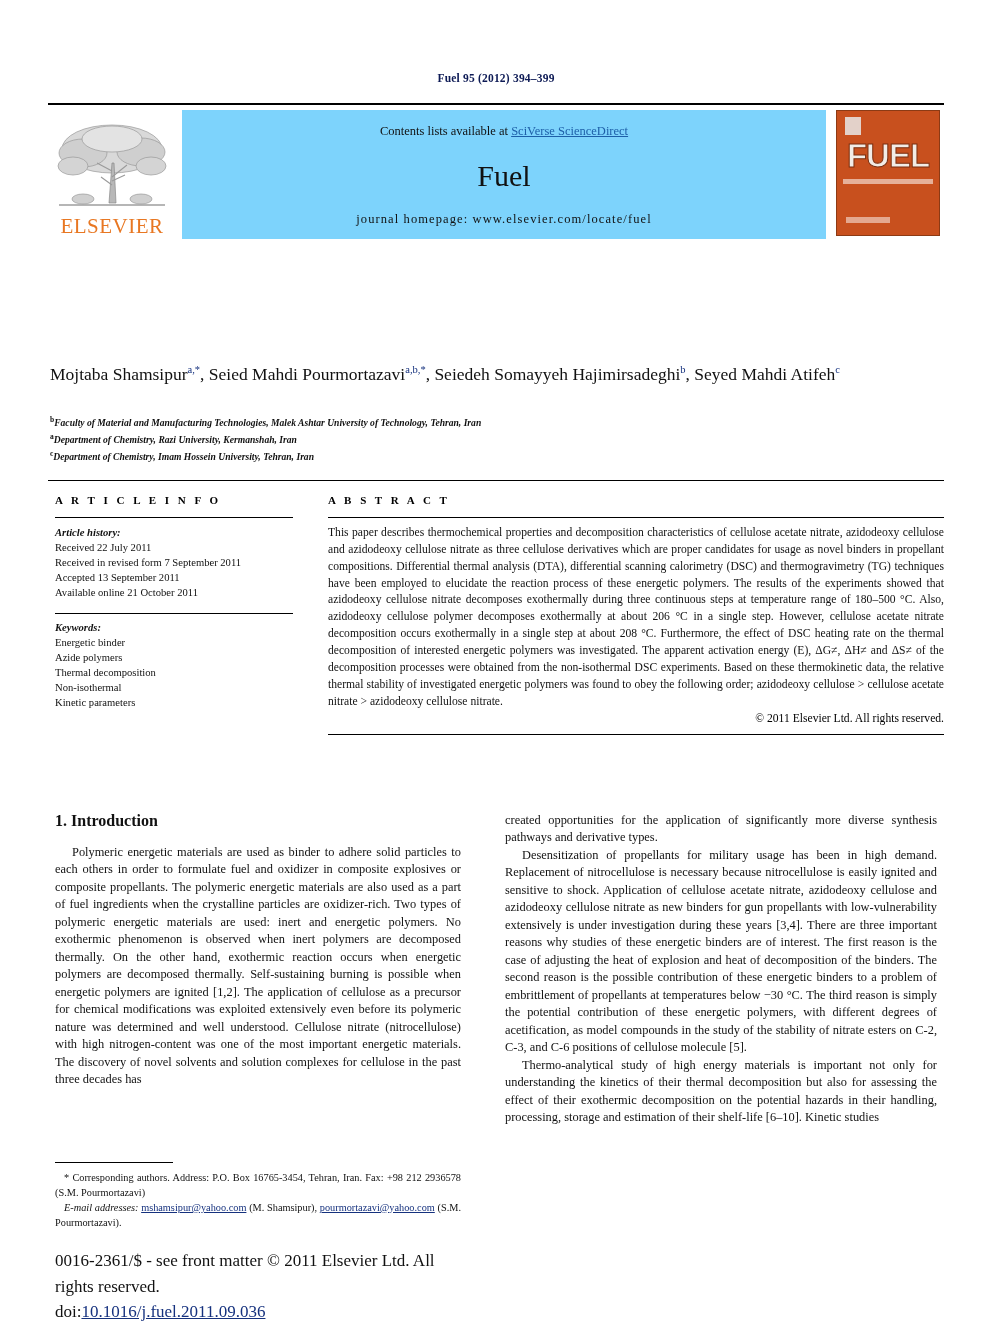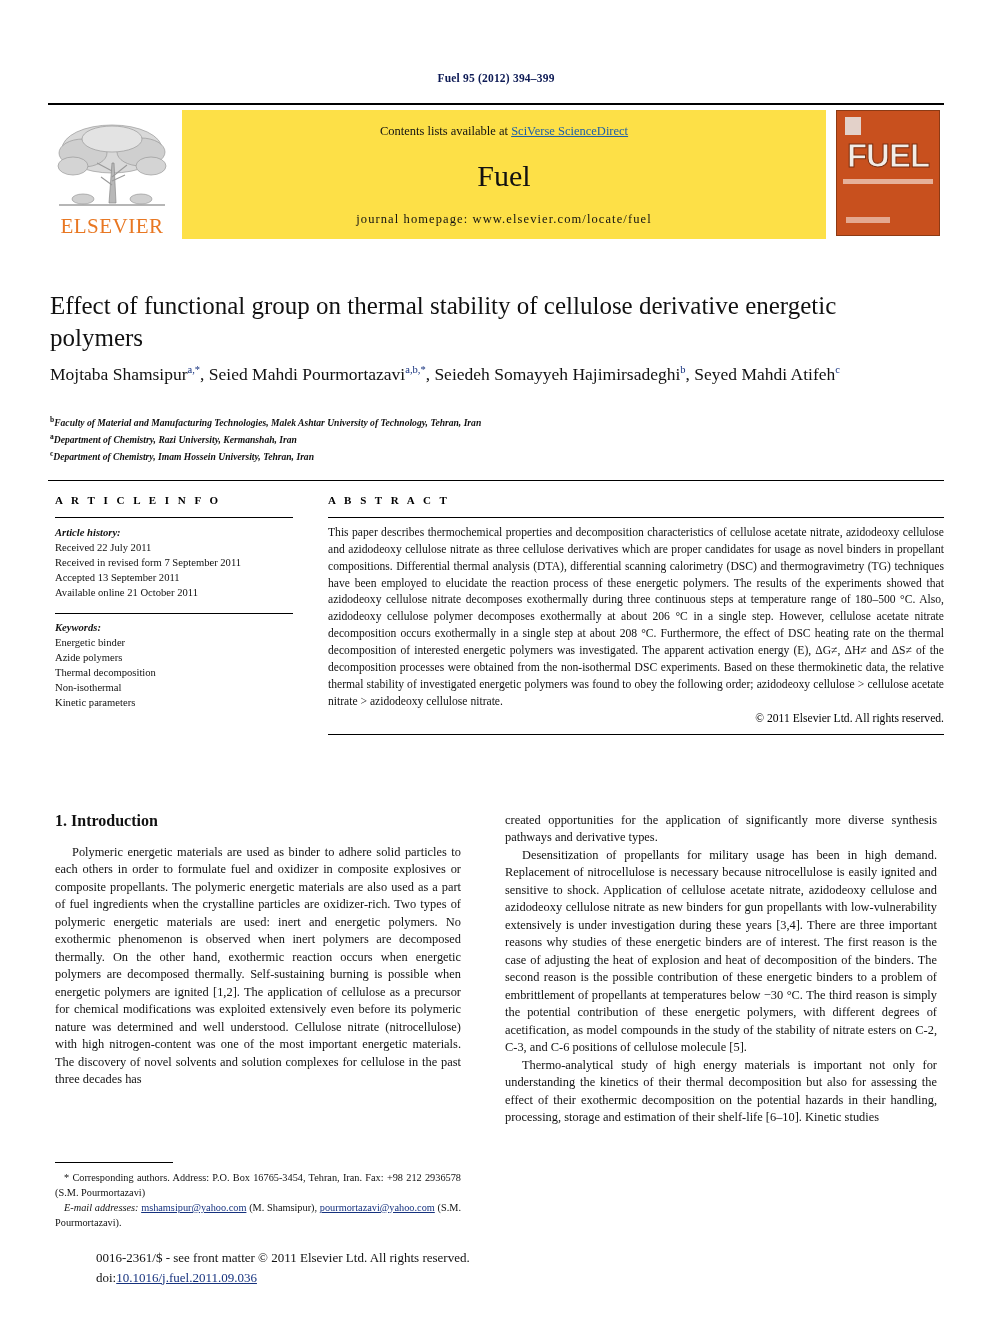--- a/index.html
+++ b/index.html
@@ -68,21 +68,21 @@
   .elsevier-word {
     font-family: "Liberation Serif", serif;
     font-size: 21px;
     letter-spacing: 0.5px;
     color: #E87722;
     line-height: 1;
     margin-top: 1px;
   }
   .banner-center {
     flex: 1 1 auto;
-    background: #fde047;
+    background: #7dd3fc;
     margin-left: 6px;
     margin-right: 6px;
     display: flex;
     flex-direction: column;
     align-items: center;
     justify-content: space-between;
     padding: 14px 10px 12px 10px;
     box-sizing: border-box;
   }
   .contents-line {
@@ -300,24 +300,23 @@
     margin: 0;
   }
   .fn-star { text-indent: 9px; }
   .fn .email { color: #15317E; }
   .fn .ital { font-style: italic; font-weight: normal; }
   .issn {
     position: absolute;
     left: 55px;
     top: 1248px;
     width: 420px;
-    font-size: 13px;
+    font-size: 17px;
     line-height: 1.5;
     color: #111;
-    margin-left: 41px;
   }
   .issn .doi { color: #15317E; }
 </style>
 </head>
 <body>
 
 <div class="page">
 
   <div class="running-head">Fuel 95 (2012) 394–399</div>
 
@@ -358,21 +357,20 @@
           <div class="cover-els"></div>
           <div class="cover-fuel">FUEL</div>
           <div class="cover-sub"></div>
           <div class="cover-bottom"></div>
         </div>
       </div>
 
     </div>
   </div>
 
-  <div class="title">Effect of functional group on thermal stability of cellulose derivative energetic polymers</div>
 
   <div class="authors">
     <span>Mojtaba Shamsipur</span><sup>a,*</sup>,
     <span>Seied Mahdi Pourmortazavi</span><sup>a,b,*</sup>,
     <span>Seiedeh Somayyeh Hajimirsadeghi</span><sup>b</sup>,
     <span>Seyed Mahdi Atifeh</span><sup>c</sup>
   </div>
 
   <div class="affiliations">
     <div><sup>b</sup><span>Faculty of Material and Manufacturing Technologies, Malek Ashtar University of Technology, Tehran, Iran</span></div>

